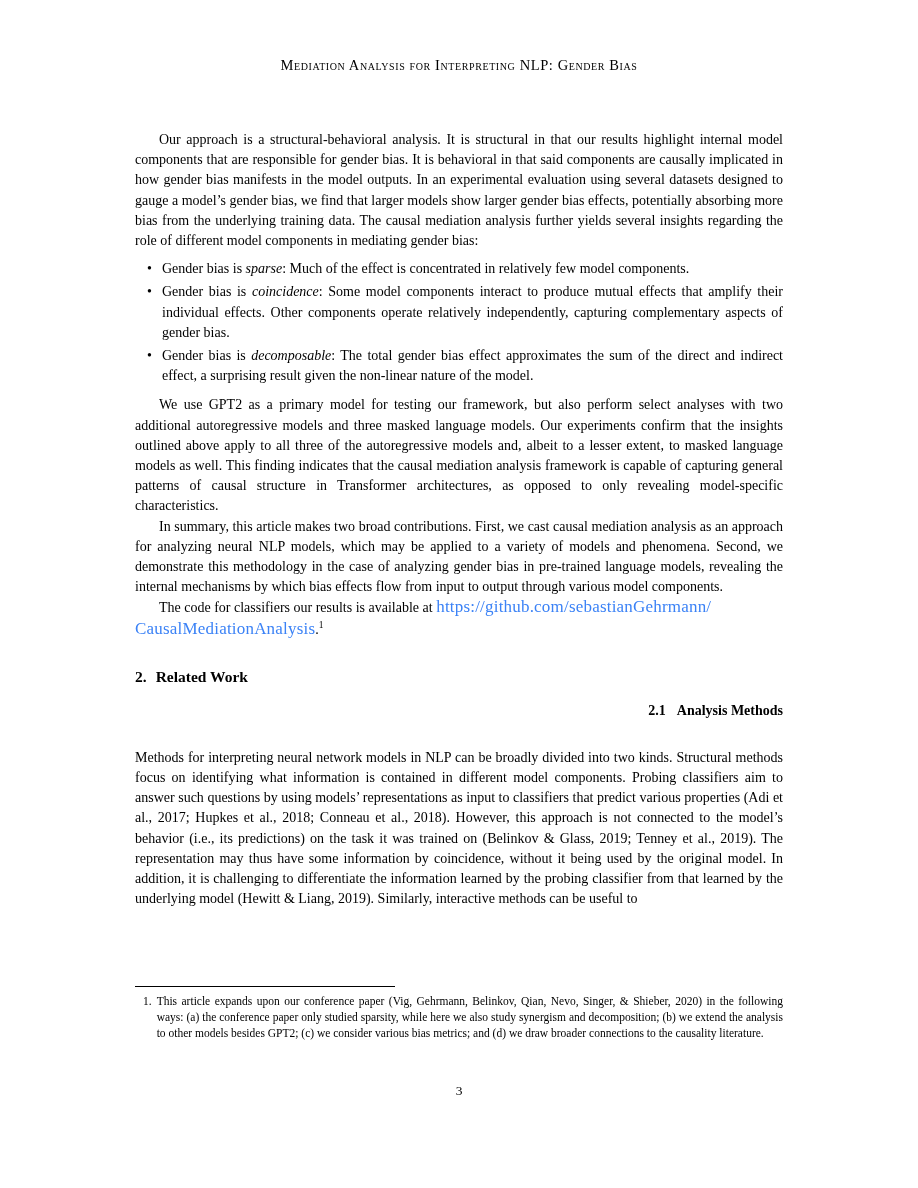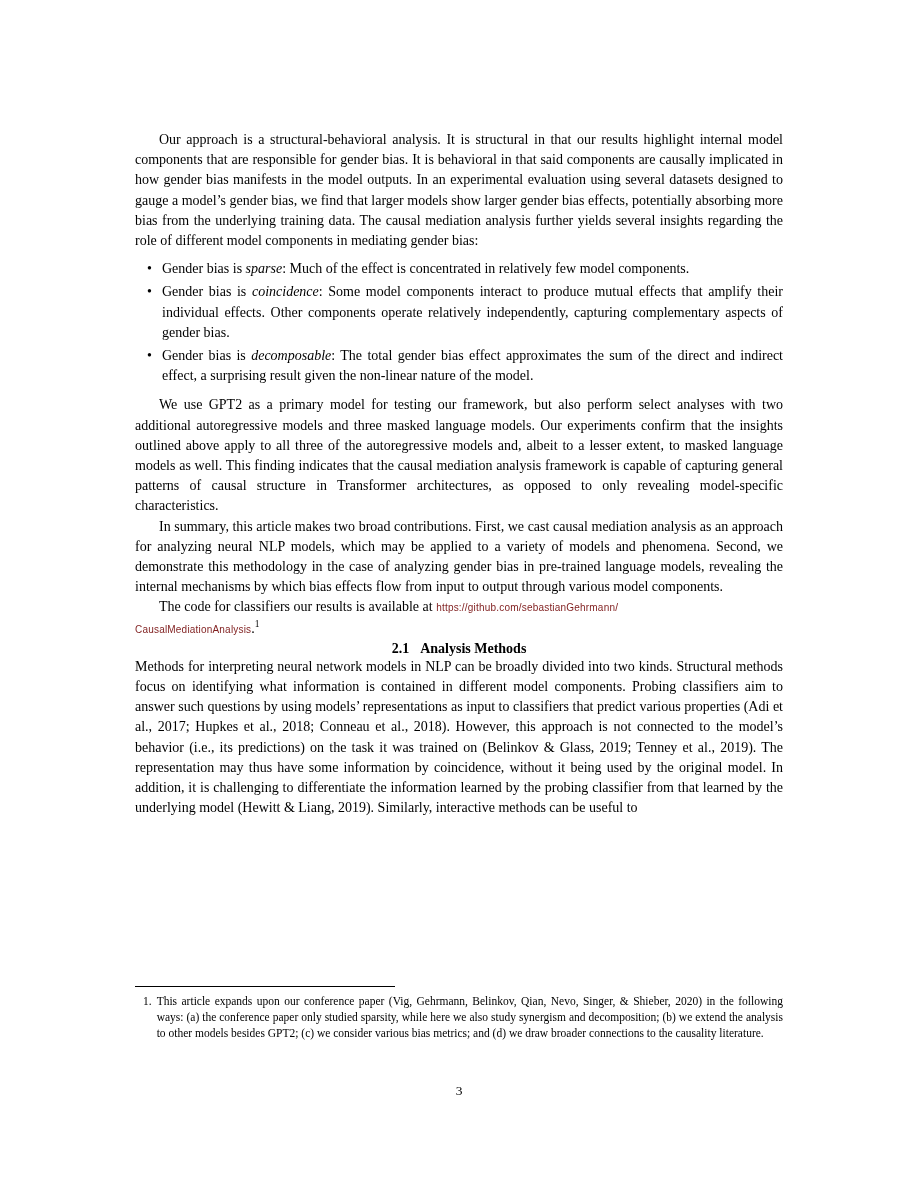--- a/index.html
+++ b/index.html
@@ -59,43 +59,43 @@
     left: 12px;
     top: 0;
   }
   em.term {
   }
   .code-para {
     text-indent: 24px;
     text-align: left;
   }
   .mono {
-    font-family: Liberation Sans, sans-serif;
-    font-size: 10px;
-    color: #7f1d1d;
+    font-family: Liberation Serif, serif;
+    font-size: 17px;
+    color: #3b82f6;
     letter-spacing: 0.2px;
   }
   sup.fnref {
     font-size: 9.5px;
     line-height: 0;
     vertical-align: super;
   }
   h2.section {
     font-size: 15.5px;
     font-weight: bold;
     margin: 28px 0 16px 0;
     text-align: left;
     line-height: 18px;
   }
   h2.section .sec-num { margin-right: 9px; }
   h3.subsection {
     font-size: 14px;
     font-weight: bold;
-    margin: 0 0 0 0;
-    text-align: center;
+    margin: 0 0 29px 0;
+    text-align: right;
     line-height: 17px;
   }
   h3.subsection .sec-num { margin-right: 11px; }
   .footnote-area {
     position: absolute;
     left: 135px;
     top: 986px;
     width: 648px;
   }
   .footnote-rule {
@@ -126,20 +126,21 @@
     width: 100%;
     text-align: center;
     font-size: 13.5px;
   }
 </style>
 </head>
 <body>
 
 <div class="page">
 
+  <div class="running-header">Mediation Analysis for Interpreting NLP: Gender Bias</div>
 
   <div class="content">
 
     <p class="para indent">Our approach is a structural-behavioral analysis. It is structural in that our results highlight internal model components that are responsible for gender bias. It is behavioral in that said components are causally implicated in how gender bias manifests in the model outputs. In an experimental evaluation using several datasets designed to gauge a model’s gender bias, we find that larger models show larger gender bias effects, potentially absorbing more bias from the underlying training data. The causal mediation analysis further yields several insights regarding the role of different model components in mediating gender bias:</p>
 
     <ul class="bullets">
       <li>
         <span class="bullet-glyph">•</span><span>Gender bias is </span><em class="term">sparse</em><span>: Much of the effect is concentrated in relatively few model components.</span>
       </li>
       <li>
@@ -152,20 +153,23 @@
 
     <p class="para indent">We use GPT2 as a primary model for testing our framework, but also perform select analyses with two additional autoregressive models and three masked language models. Our experiments confirm that the insights outlined above apply to all three of the autoregressive models and, albeit to a lesser extent, to masked language models as well. This finding indicates that the causal mediation analysis framework is capable of capturing general patterns of causal structure in Transformer architectures, as opposed to only revealing model-specific characteristics.</p>
 
     <p class="para indent">In summary, this article makes two broad contributions. First, we cast causal mediation analysis as an approach for analyzing neural NLP models, which may be applied to a variety of models and phenomena. Second, we demonstrate this methodology in the case of analyzing gender bias in pre-trained language models, revealing the internal mechanisms by which bias effects flow from input to output through various model components.</p>
 
     <p class="para code-para">
       <span>The code for classifiers our results is available at </span><span class="mono">https://github.com/sebastianGehrmann/</span><br>
       <span class="mono">CausalMediationAnalysis</span><span>.</span><sup class="fnref">1</sup>
     </p>
 
+    <h2 class="section">
+      <span class="sec-num">2.</span><span>Related Work</span>
+    </h2>
 
     <h3 class="subsection">
       <span class="sec-num">2.1</span><span>Analysis Methods</span>
     </h3>
 
     <p class="para">Methods for interpreting neural network models in NLP can be broadly divided into two kinds. Structural methods focus on identifying what information is contained in different model components. Probing classifiers aim to answer such questions by using models’ representations as input to classifiers that predict various properties (Adi et al., 2017; Hupkes et al., 2018; Conneau et al., 2018). However, this approach is not connected to the model’s behavior (i.e., its predictions) on the task it was trained on (Belinkov &amp; Glass, 2019; Tenney et al., 2019). The representation may thus have some information by coincidence, without it being used by the original model. In addition, it is challenging to differentiate the information learned by the probing classifier from that learned by the underlying model (Hewitt &amp; Liang, 2019). Similarly, interactive methods can be useful to</p>
 
   </div>
 
   <div class="footnote-area">

